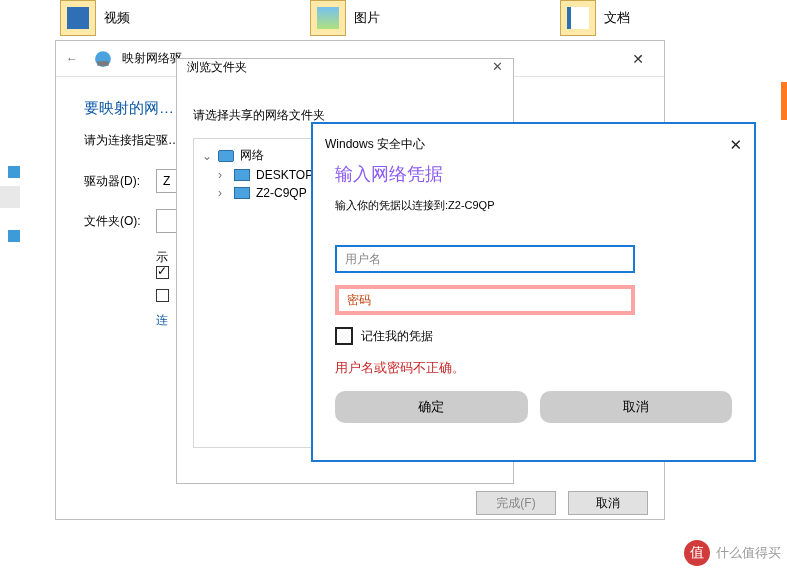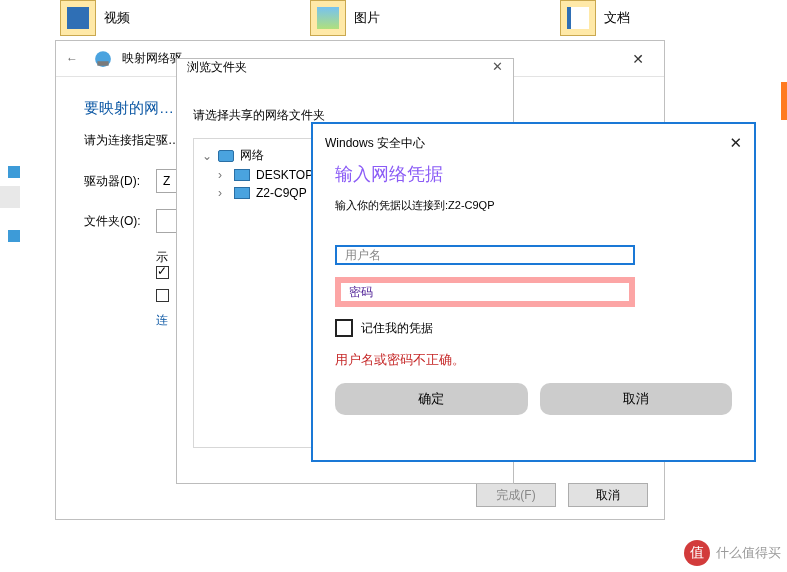--- a/index.html
+++ b/index.html
@@ -24,45 +24,45 @@
   .wiz-h1 { color:#0b57a4; font-size:15px; margin:4px 0 14px; }
   .wiz-sub { font-size:12px; margin-bottom:20px; }
   .row { display:flex; align-items:center; margin-bottom:16px; }
   .row label { width:72px; }
   .row .fld { height:24px; border:1px solid #a7a7a7; background:#fff; padding:0 6px; display:flex; align-items:center; min-width:50px;}
   .ex { margin-left:72px; }
   .chk { margin-left:72px; display:flex; align-items:center; gap:6px; margin-bottom:10px; }
   .chk .box { width:13px; height:13px; border:1px solid #333; background:#fff; position:relative; }
   .chk .box.checked::after{content:"✓";position:absolute;top:-3px;left:0;font-size:12px;color:#000;}
   .link { color:#0b57a4; margin-left:72px; }
-  .wiz-ftr { position:absolute; bottom:12px; right:16px; display:flex; gap:12px;align-items:flex-end; }
+  .wiz-ftr { position:absolute; bottom:4px; right:16px; display:flex; gap:12px;align-items:flex-end; }
   .wbtn { width:80px; height:24px; border:1px solid #adadad; background:#e1e1e1; display:flex; align-items:center; justify-content:center; }
   .wbtn.disabled{ color:#888; }
 
   
   .brw { position:absolute; left:176px; top:58px; width:338px; height:426px; background:#fff; border:1px solid #bcbcbc; }
   .brw-hdr { height:30px; display:flex; align-items:flex-start; padding:0 10px; font-size:12px; }
   .brw-hdr .x { margin-left:auto; color:#555; font-size:13px; }
   .brw-sub { padding:18px 16px 10px; font-size:12px; }
   .tree { margin:4px 16px; border:1px solid #d7d7d7; height:310px; padding:6px 8px; font-size:12px; }
   .tnode { display:flex; align-items:center; gap:6px; padding:2px 0; }
   .tnode .exp { width:10px; color:#777; }
   .tnode .pc { width:16px; height:12px; background:#4aa3df; border:1px solid #2a6fa5; }
   .tnode .net { width:16px; height:12px; background:#4aa3df; border:1px solid #2a6fa5; border-radius:2px; }
   .indent { margin-left:16px; }
 
   
   .sec { position:absolute; left:311px; top:122px; width:445px; height:340px; background:#fff; border:2px solid #1a78d6; }
-  .sec-hdr { height:28px; display:flex; align-items:flex-end; padding:0 12px; font-size:12px; }
+  .sec-hdr { height:28px; display:flex; align-items:flex-start; padding:12px 12px; font-size:12px; }
   .sec-hdr .x { margin-left:auto; font-size:15px; color:#222; }
   .sec-body { padding:4px 22px 0; }
   .sec-h1 { font-size:18px; color:#8b5cf6; margin:6px 0 12px; }
   .sec-sub { font-size:11px; margin-bottom:32px; }
-  .txtfield { width:300px; height:30px; border:6px solid #fca5a5; padding:0 8px; display:flex; align-items:center; color:#4c1d95; margin-bottom:12px; }
-  .txtfield.focus { border:2px solid #1a78d6; color:#888; height:20px;}
+  .txtfield { width:300px; height:30px; border:4px solid #fca5a5; padding:0 8px; display:flex; align-items:center; color:#c2410c; margin-bottom:12px; }
+  .txtfield.focus { border:2px solid #1a78d6; color:#888; height:28px;}
   .sec .chk2 { display:flex; align-items:center; gap:8px; margin:8px 0 14px; }
   .sec .chk2 .box { width:18px; height:18px; border:2px solid #222; }
   .err { color:#c62828; font-size:13px; margin-bottom:14px; }
   .sec-btns { display:flex; gap:12px; }
   .sbtn { flex:1; height:32px; background:#ccc; display:flex; align-items:center; justify-content:center; font-size:13px;border-radius:10px; }
 
   
   .wm { position:absolute; right:6px; bottom:6px; display:flex; align-items:center; gap:6px; color:#9a9a9a; font-size:13px; }
   .wm .c { width:26px; height:26px; border-radius:50%; background:#d23b3b; color:#fff; display:flex; align-items:center; justify-content:center; font-size:14px; }
   

